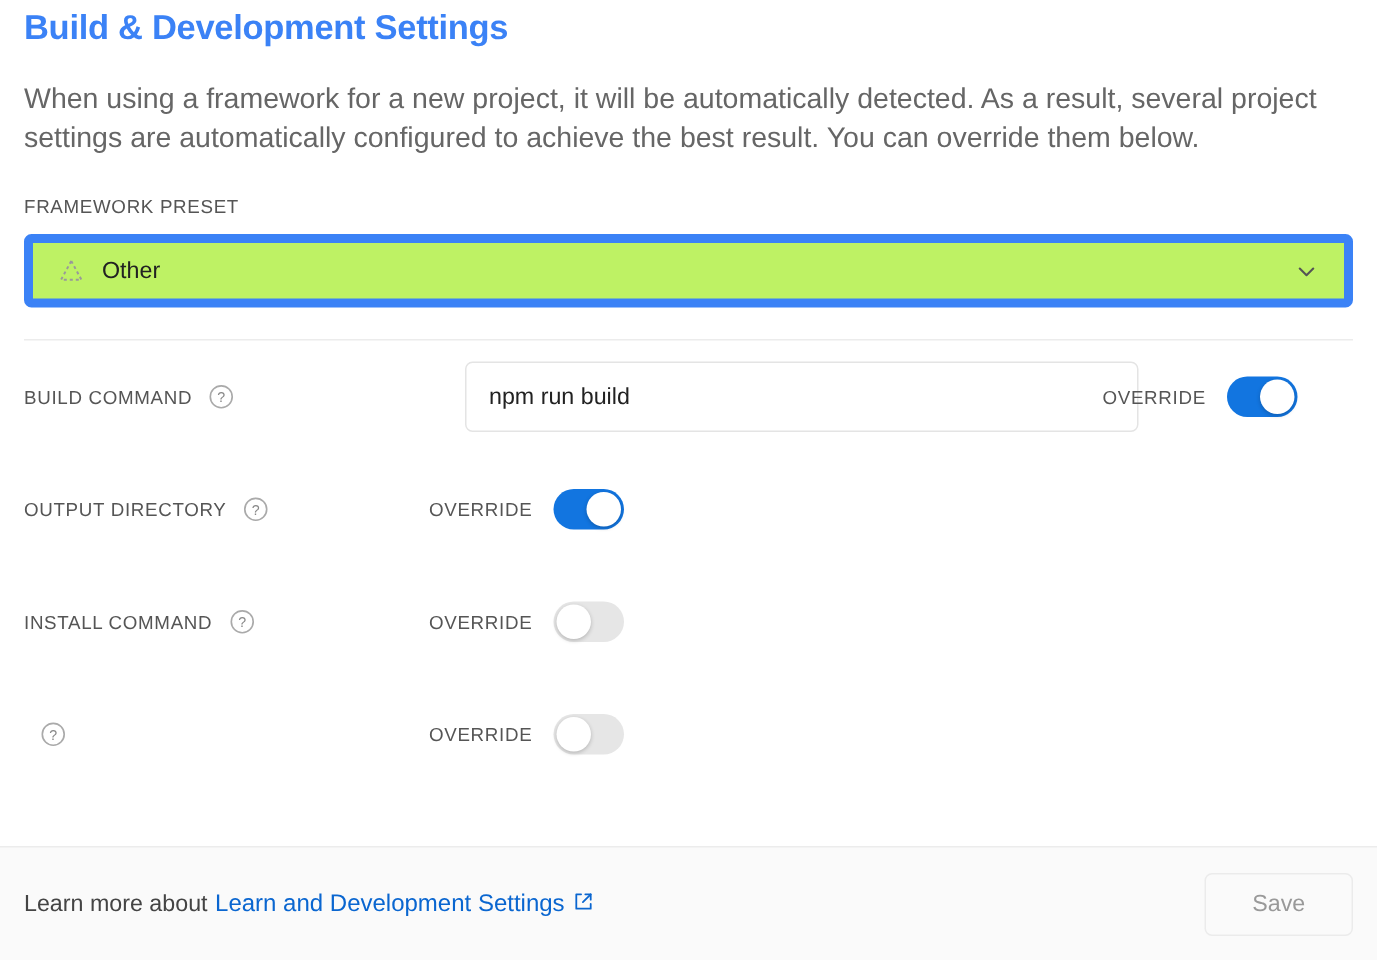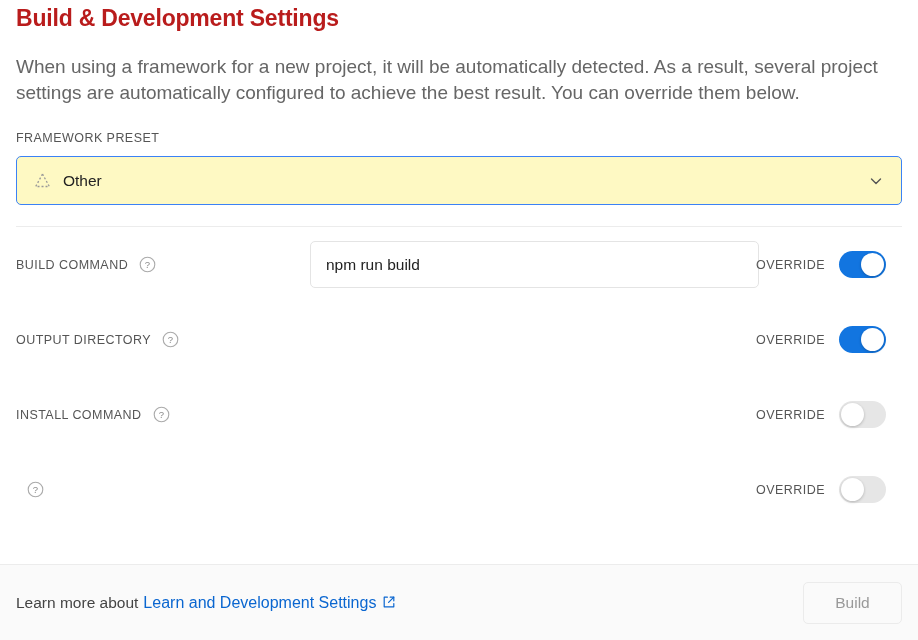--- a/index.html
+++ b/index.html
@@ -24,21 +24,21 @@
   
   .content {
     padding: 0 16px;
   }
 
   .page-title {
     margin: 0;
     padding-top: 3px;
     font-size: 23px;
     font-weight: bold;
-    color: #b91c1c;
+    color: #3b82f6;
     letter-spacing: -0.2px;
     line-height: 30px;
   }
 
   .page-desc {
     margin: 0;
     padding-top: 21px;
     font-size: 19px;
     line-height: 26px;
     color: #666666;
@@ -50,23 +50,23 @@
     margin-top: 25px;
     font-size: 12.5px;
     letter-spacing: 0.45px;
     color: #555555;
     text-transform: uppercase;
   }
 
   .select-box {
     margin-top: 11px;
     height: 49px;
-    border: 1px solid #3b82f6;
+    border: 6px solid #3b82f6;
     border-radius: 5px;
-    background: #fef9c3;
+    background: #bef264;
     display: flex;
     align-items: center;
     padding: 0 17px;
     cursor: pointer;
     position: relative;
   }
   .select-box .tri-icon {
     width: 17px;
     height: 17px;
     flex: 0 0 auto;
@@ -149,21 +149,20 @@
     color: #999999;
   }
   .text-input::placeholder {
     color: #a6a6a6;
   }
 
   .row-override {
     flex: 1 1 auto;
     display: flex;
     align-items: center;
-    justify-content: flex-end;
     padding-right: 16px;
   }
   .override-label {
     font-size: 12.5px;
     letter-spacing: 0.45px;
     color: #555555;
     text-transform: uppercase;
     margin-right: 14px;
   }
 
@@ -342,16 +341,16 @@
   </div>
 
   <div class="footer">
     <span class="footer-text">Learn more about</span>
     <a class="footer-link" href="#"><span>Learn and Development Settings</span><span class="ext-icon"><svg viewBox="0 0 14 14" width="14" height="14" xmlns="http://www.w3.org/2000/svg">
             <path d="M5.4 2.2 H2.2 V11.8 H11.8 V8.6" fill="none" stroke="#0a66d0" stroke-width="1.2" stroke-linecap="round" stroke-linejoin="round"></path>
             <path d="M8.2 2.2 H11.8 V5.8" fill="none" stroke="#0a66d0" stroke-width="1.2" stroke-linecap="round" stroke-linejoin="round"></path>
             <path d="M11.8 2.2 L6.6 7.4" fill="none" stroke="#0a66d0" stroke-width="1.2" stroke-linecap="round"></path>
           </svg></span></a>
     <span class="spacer"></span>
-    <button class="save-btn">Build</button>
+    <button class="save-btn">Save</button>
   </div>
 
 </div>
 
 </body></html>

